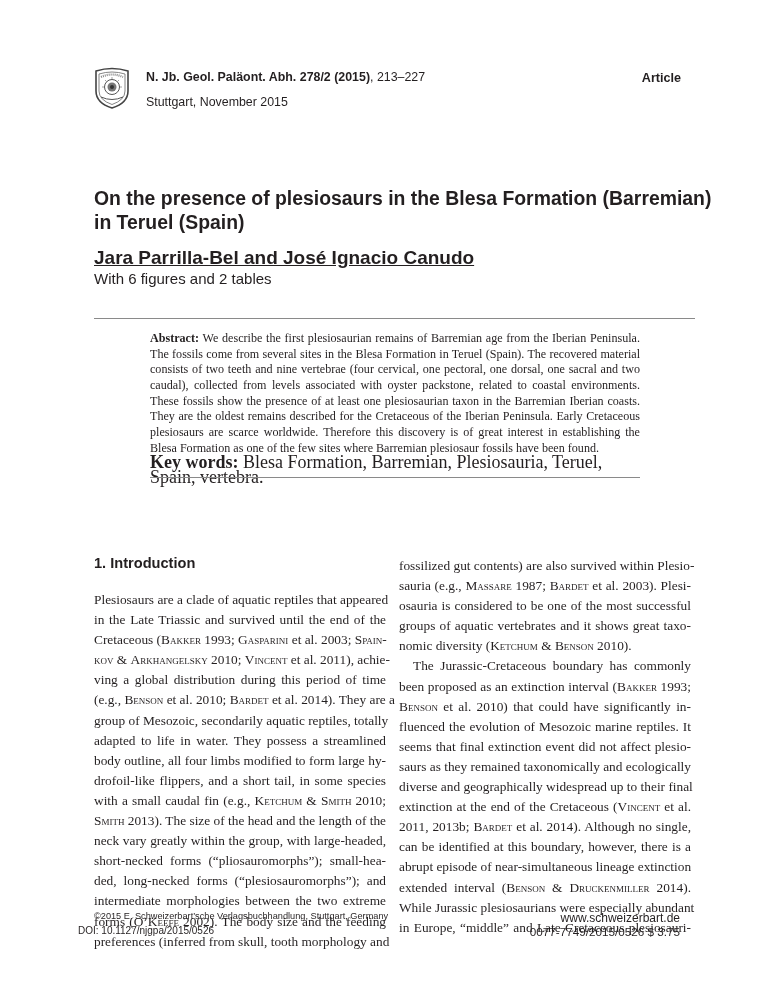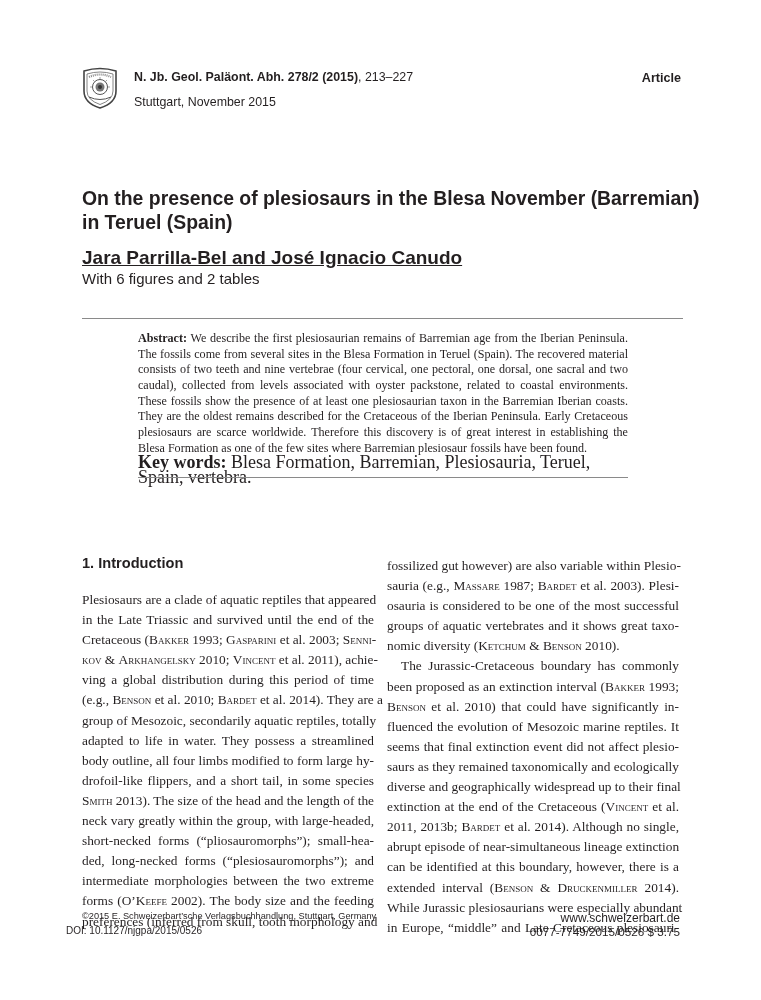--- a/index.html
+++ b/index.html
@@ -1,19 +1,19 @@
 <!DOCTYPE html>
 <html><head>
 <meta charset="utf-8">
 <style>
   html, body { margin: 0; padding: 0; background: #ffffff; }
   body { width: 761px; height: 1000px; position: relative; overflow: hidden; color: #231f20; }
   .sans { font-family: "Liberation Sans", sans-serif; }
   .serif { font-family: "Liberation Serif", serif; }
-  .abs { position: absolute; }
+  .abs { position: absolute; margin-left: 12px; }
 
   #logo { left: 80px; top: 67px; width: 40px; height: 42px; }
   #journal-line { left: 134px; top: 70px; font-size: 12.4px; line-height: 15px; white-space: nowrap; }
   #journal-line b { font-weight: bold; }
   #place-date { left: 134px; top: 95px; font-size: 12.4px; line-height: 15px; white-space: nowrap; }
   #article-type { right: 80px; top: 71px; font-size: 12.6px; font-weight: bold; }
 
   #title { left: 82px; top: 186px; width: 620px; font-size: 19.4px; line-height: 24px; font-weight: bold; }
   #authors { left: 82px; top: 247px; font-size: 19px; font-weight: bold; white-space: nowrap; text-decoration: underline; }
   #figtab { left: 82px; top: 270px; font-size: 15px; white-space: nowrap; }
@@ -59,67 +59,68 @@
       <line x1="10" y1="20" x2="12.5" y2="20"></line>
     </g>
     <path d="M9 30 Q20 35 31 30" fill="none" stroke="#555" stroke-width="1"></path>
     <path d="M9 10 Q20 5 31 10" fill="none" stroke="#888" stroke-width="2.2" stroke-dasharray="1 1"></path>
   </svg>
 </div>
 <div id="journal-line" class="abs sans"><b>N. Jb. Geol. Paläont. Abh. 278/2 (2015)</b><span>, 213–227</span></div>
 <div id="place-date" class="abs sans">Stuttgart, November 2015</div>
 <div id="article-type" class="abs sans">Article</div>
 
-<div id="title" class="abs sans">On the presence of plesiosaurs in the Blesa November (Barremian) in Teruel (Spain)</div>
+<div id="title" class="abs sans">On the presence of plesiosaurs in the Blesa Formation (Barremian) in Teruel (Spain)</div>
 <div id="authors" class="abs sans">Jara Parrilla-Bel and José Ignacio Canudo</div>
 <div id="figtab" class="abs sans">With 6 figures and 2 tables</div>
 
 <div id="rule-top" class="abs"></div>
 
 <div id="abstract" class="abs serif"><span class="lbl">Abstract:</span><span> We describe the first plesiosaurian remains of Barremian age from the Iberian Peninsula. The fossils come from several sites in the Blesa Formation in Teruel (Spain). The recovered material consists of two teeth and nine vertebrae (four cervical, one pectoral, one dorsal, one sacral and two caudal), collected from levels associated with oyster packstone, related to coastal environments. These fossils show the presence of at least one plesiosaurian taxon in the Barremian Iberian coasts. They are the oldest remains described for the Cretaceous of the Iberian Peninsula. Early Cretaceous plesiosaurs are scarce worldwide. Therefore this discovery is of great interest in establishing the Blesa Formation as one of the few sites where Barremian plesiosaur fossils have been found.</span></div>
 <div id="keywords" class="abs serif"><span class="lbl">Key words:</span><span> Blesa Formation, Barremian, Plesiosauria, Teruel, Spain, vertebra.</span></div>
 <div id="rule-kw" class="abs"></div>
 
 <div id="section-heading" class="abs sans">1. Introduction</div>
 <div id="col-left" class="abs serif col">
     <span class="ln">Plesiosaurs are a clade of aquatic reptiles that appeared</span>
     <span class="ln">in the Late Triassic and survived until the end of the</span>
-    <span class="ln">Cretaceous (<span class="sc">Bakker</span> 1993; <span class="sc">Gasparini</span> et al. 2003; <span class="sc">Senni</span>-</span>
+    <span class="ln">Cretaceous (<span class="sc">Bakker</span> 1993; <span class="sc">Gasparini</span> et al. 2003; <span class="sc">Spain</span>-</span>
     <span class="ln"><span class="sc">kov</span> &amp; <span class="sc">Arkhangelsky</span> 2010; <span class="sc">Vincent</span> et al. 2011), achie-</span>
     <span class="ln">ving a global distribution during this period of time</span>
     <span class="ln">(e.g., <span class="sc">Benson</span> et al. 2010; <span class="sc">Bardet</span> et al. 2014). They are a</span>
     <span class="ln">group of Mesozoic, secondarily aquatic reptiles, totally</span>
     <span class="ln">adapted to life in water. They possess a streamlined</span>
     <span class="ln">body outline, all four limbs modified to form large hy-</span>
     <span class="ln">drofoil-like flippers, and a short tail, in some species</span>
+    <span class="ln">with a small caudal fin (e.g., <span class="sc">Ketchum</span> &amp; <span class="sc">Smith</span> 2010;</span>
     <span class="ln"><span class="sc">Smith</span> 2013). The size of the head and the length of the</span>
     <span class="ln">neck vary greatly within the group, with large-headed,</span>
     <span class="ln">short-necked forms (“pliosauromorphs”); small-hea-</span>
     <span class="ln">ded, long-necked forms (“plesiosauromorphs”); and</span>
     <span class="ln">intermediate morphologies between the two extreme</span>
     <span class="ln">forms (O’<span class="sc">Keefe</span> 2002). The body size and the feeding</span>
     <span class="ln">preferences (inferred from skull, tooth morphology and</span>
   </div>
 <div id="col-right" class="abs serif col">
-    <span class="ln">fossilized gut however) are also variable within Plesio-</span>
+    <span class="ln">fossilized gut contents) are also survived within Plesio-</span>
     <span class="ln">sauria (e.g., <span class="sc">Massare</span> 1987; <span class="sc">Bardet</span> et al. 2003). Plesi-</span>
     <span class="ln">osauria is considered to be one of the most successful</span>
     <span class="ln">groups of aquatic vertebrates and it shows great taxo-</span>
     <span class="ln last">nomic diversity (<span class="sc">Ketchum</span> &amp; <span class="sc">Benson</span> 2010).</span>
     <span class="ln indent">The Jurassic-Cretaceous boundary has commonly</span>
     <span class="ln">been proposed as an extinction interval (<span class="sc">Bakker</span> 1993;</span>
     <span class="ln"><span class="sc">Benson</span> et al. 2010) that could have significantly in-</span>
     <span class="ln">fluenced the evolution of Mesozoic marine reptiles. It</span>
     <span class="ln">seems that final extinction event did not affect plesio-</span>
     <span class="ln">saurs as they remained taxonomically and ecologically</span>
     <span class="ln">diverse and geographically widespread up to their final</span>
     <span class="ln">extinction at the end of the Cretaceous (<span class="sc">Vincent</span> et al.</span>
     <span class="ln">2011, 2013b; <span class="sc">Bardet</span> et al. 2014). Although no single,</span>
+    <span class="ln">can be identified at this boundary, however, there is a</span>
     <span class="ln">abrupt episode of near-simultaneous lineage extinction</span>
-    <span class="ln">can be identified at this boundary, however, there is a</span>
     <span class="ln">extended interval (<span class="sc">Benson</span> &amp; <span class="sc">Druckenmiller</span> 2014).</span>
     <span class="ln">While Jurassic plesiosaurians were especially abundant</span>
     <span class="ln">in Europe, “middle” and Late Cretaceous plesiosauri-</span>
   </div>
 
 <div id="footer-copy" class="abs sans">©2015 E. Schweizerbart’sche Verlagsbuchhandlung, Stuttgart, Germany</div>
 <div id="footer-doi" class="abs sans">DOI: 10.1127/njgpa/2015/0526</div>
 <div id="footer-url" class="abs sans">www.schweizerbart.de</div>
 <div id="footer-issn" class="abs sans">0077-7749/2015/0526 $ 3.75</div>
 

